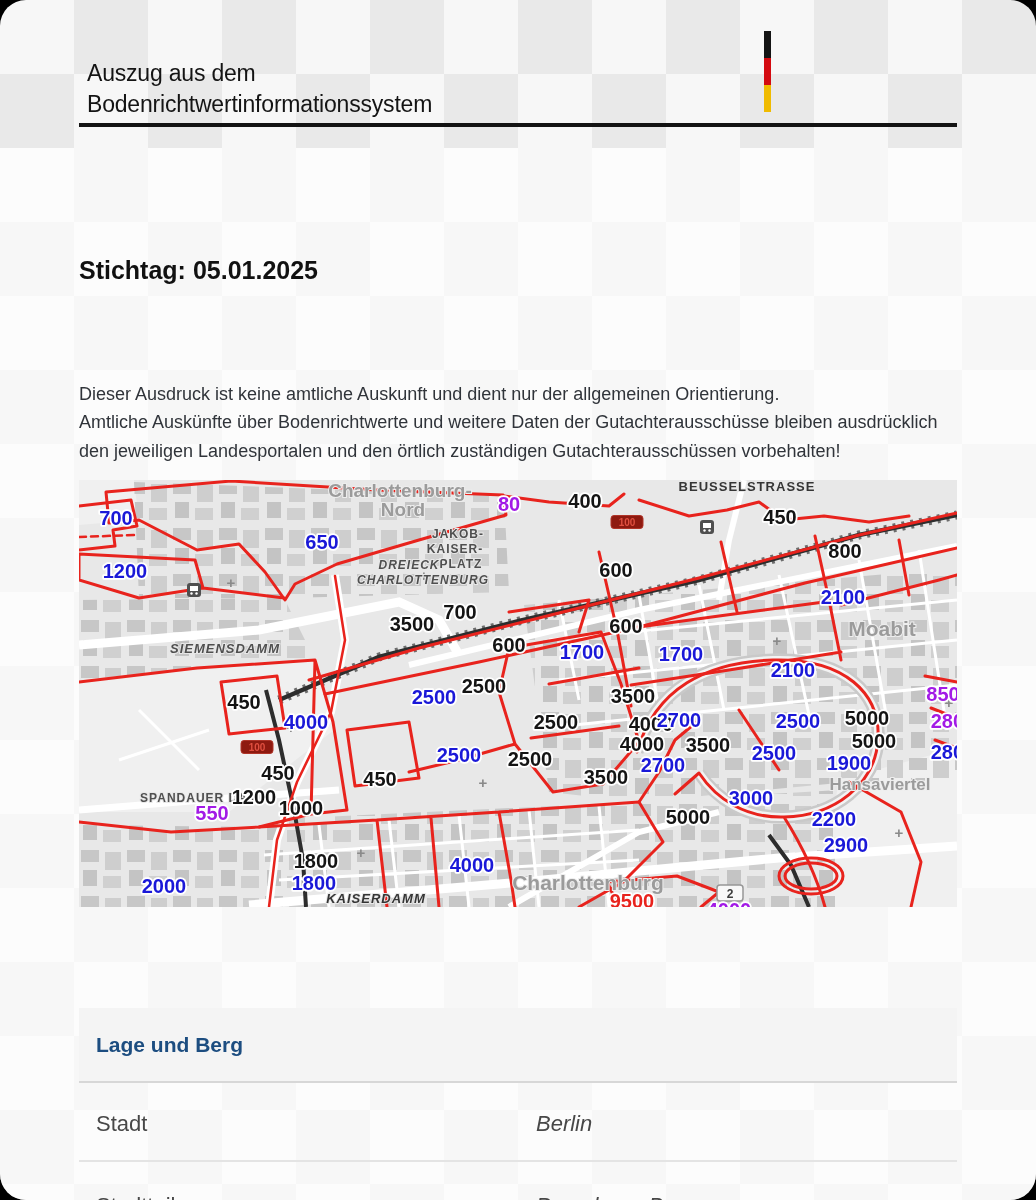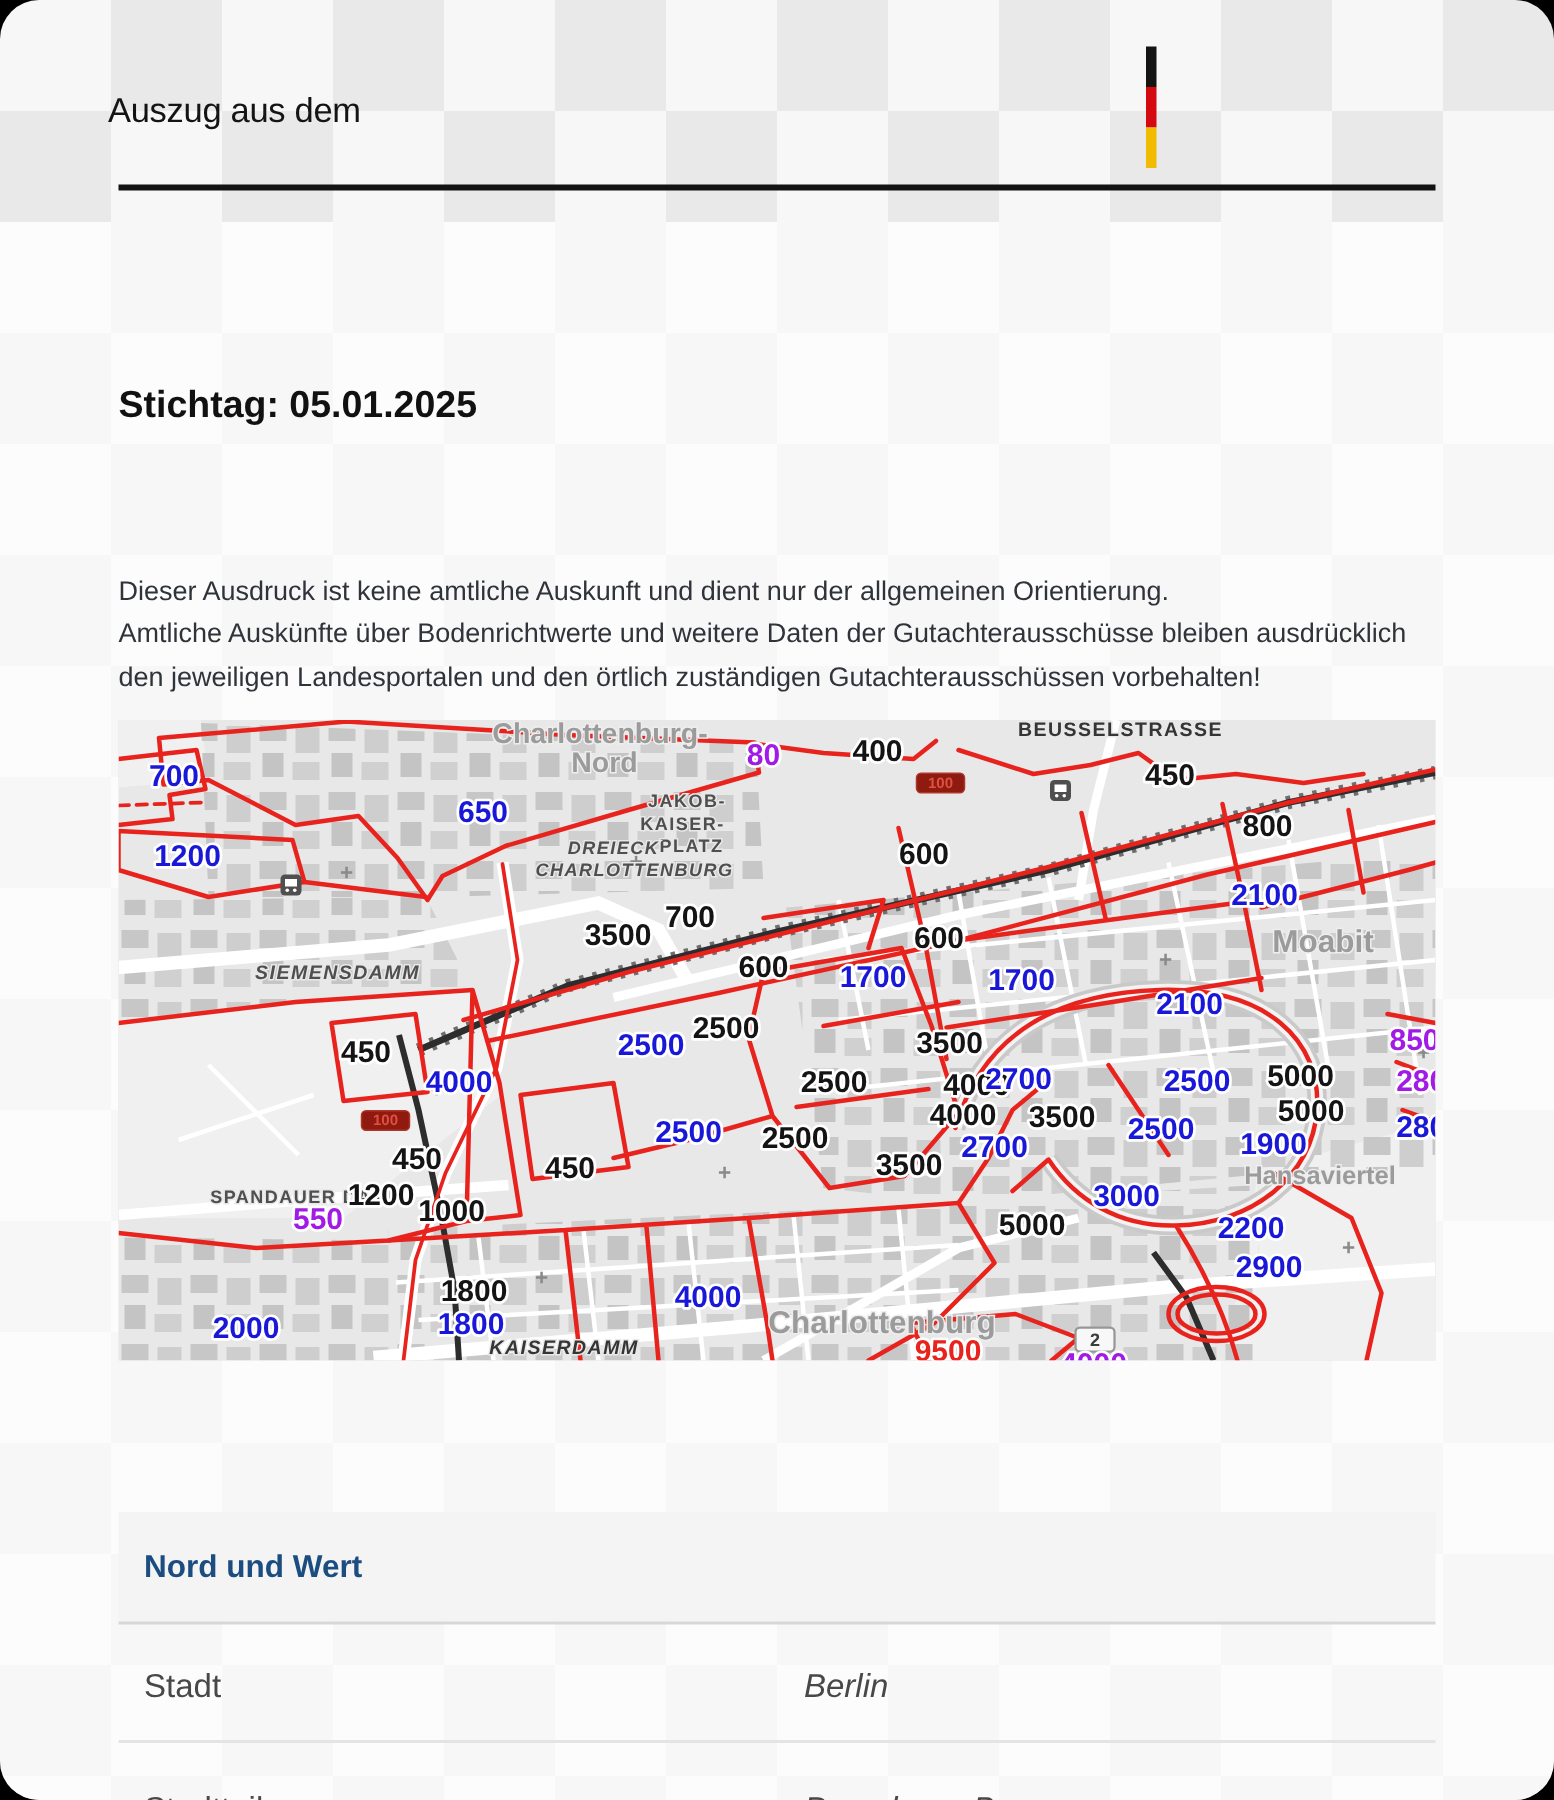--- a/index.html
+++ b/index.html
@@ -6,21 +6,21 @@
   .page{
     position:relative;width:1036px;height:1200px;overflow:hidden;
     border-radius:26px;
     font-family:"Liberation Sans","DejaVu Sans",sans-serif;
     background-color:#f6f6f6;
     background-image:conic-gradient(#e9e9e9 25%, #f7f7f7 0 50%, #e9e9e9 0 75%, #f7f7f7 0);
     background-size:148px 148px;
   }
   .content-veil{position:absolute;left:0;top:148px;width:1036px;height:1052px;background:rgba(255,255,255,.62);}
   
-  .hdr-title{position:absolute;left:72px;top:58px;font-size:23px;line-height:31px;font-weight:500;color:#141414;letter-spacing:-.2px;}
+  .hdr-title{position:absolute;left:87px;top:58px;font-size:23px;line-height:31px;font-weight:500;color:#141414;letter-spacing:-.2px;}
   .hdr-rule{position:absolute;left:79px;top:123px;width:878px;height:4px;background:#131313;}
   .logo{position:absolute;left:764px;top:31px;display:flex;}
   .logo-flag{width:7px;height:81px;display:flex;flex-direction:column;margin-right:12px;}
   .logo-flag span{flex:1;}
   .logo-text{font-weight:700;font-size:17.5px;line-height:22px;color:#4d4d4d;padding-top:7px;}
   .logo-year{font-weight:400;font-size:16.5px;color:#525252;margin-top:4px;}
   
   .h1{position:absolute;left:79px;top:200px;font-size:37px;font-weight:800;letter-spacing:-.6px;color:#0a0a0a;}
   .h2{position:absolute;left:79px;top:256px;font-size:25px;font-weight:700;color:#111;}
   .para{position:absolute;left:79px;width:872px;font-size:18px;line-height:28.5px;color:#30343a;}
@@ -59,20 +59,21 @@
   .cell-label{margin-left:17px;width:440px;font-size:22px;color:#484848;}
   .cell-value{font-size:22px;color:#484848;font-style:italic;}
 </style>
 </head>
 <body>
 
 <div class="page">
 
   <div class="hdr-title">
     <div>Auszug aus dem</div>
+    <div>Bodenrichtwertinformationssystem</div>
   </div>
   <div class="logo">
     <div class="logo-flag">
       <span id="flag-black" style="background: rgb(20, 20, 20);"></span>
       <span id="flag-red" style="background: rgb(212, 10, 16);"></span>
       <span id="flag-gold" style="background: rgb(240, 187, 0);"></span>
     </div>
   </div>
   <div class="hdr-rule"></div>
 
@@ -264,21 +265,21 @@
           <text class="val blue" x="235" y="403">1800</text>
           <text class="val blue" x="85" y="406">2000</text>
           <text class="val blue" x="393" y="385">4000</text>
           <text class="val red" x="553" y="421">9500</text>
           <text class="val purple" x="650" y="430">4000</text>
         </g>
     </svg>
   </div>
 
   <div class="group-band">
-    <div class="group-title">Nord und Wert</div>
+    <div class="group-title">Lage und Berg</div>
   </div>
   <div class="div1"></div>
 
   <div class="row row1">
     <div class="cell-label">Stadt</div>
     <div class="cell-value">Berlin</div>
   </div>
   <div class="div2"></div>
   <div class="row row2">
     <div class="cell-label">Stadtteil</div>

